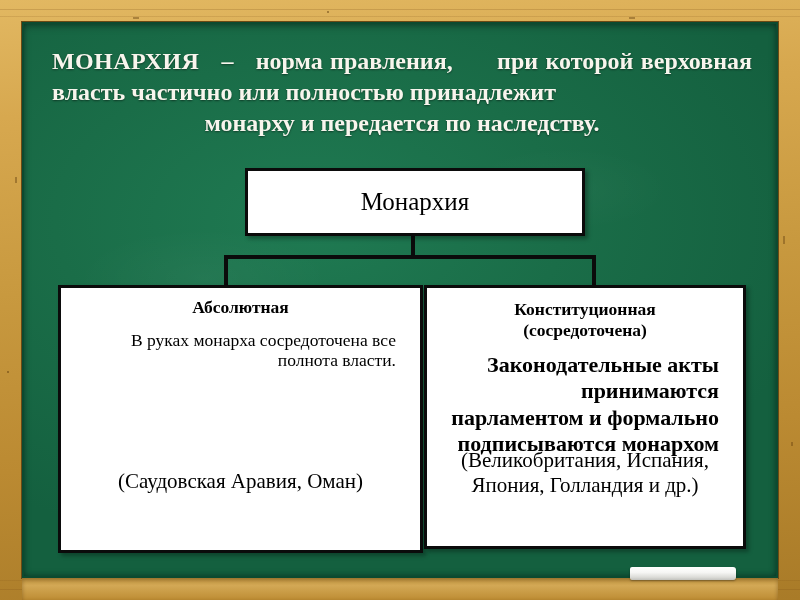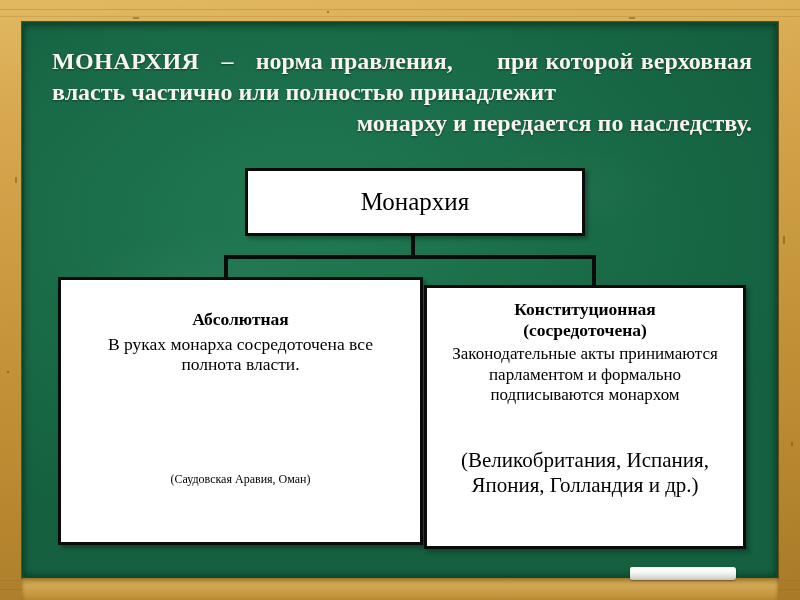--- a/index.html
+++ b/index.html
@@ -129,21 +129,21 @@
     left: 52px;
     top: 46px;
     width: 700px;
     color: #f8f5ed;
     font-weight: bold;
     font-size: 24px;
     line-height: 1.30;
     text-align: justify;
     text-shadow: 0 1px 2px rgba(0,0,0,.45);
   }
-  .title .lastline { display: block; text-align: right; }
+  .title .lastline { display: block; text-align: center; }
   .title .kw { letter-spacing: .4px; }
 
   
   .node {
     position: absolute;
     background: #ffffff;
     border: 3px solid #0b0b0b;
     box-sizing: border-box;
     color: #000;
     box-shadow: 3px 3px 4px rgba(0,0,0,.30);
@@ -158,53 +158,53 @@
     align-items: center;
     justify-content: center;
   }
   #node-root .label {
     font-size: 25px;
     line-height: 1.1;
   }
 
   #node-absolute {
     left: 58px;
-    top: 277px;
+    top: 285px;
     width: 365px;
     height: 268px;
-    padding: 29px 12px 10px;
+    padding: 9px 12px 10px;
   }
   #node-constitutional {
     left: 424px;
     top: 285px;
     width: 322px;
     height: 264px;
     padding: 11px 12px 27px;
   }
 
   .node .head {
     font-weight: bold;
     font-size: 17.5px;
     line-height: 1.18;
     text-align: center;
     margin: 0 0 4px;
   }
   .node .body {
     font-size: 17.5px;
     line-height: 1.19;
-    text-align: center;
-    margin: 4px;
-  }
-  #node-constitutional .body { font-size: 17px; }
+    text-align: right;
+    margin: 12px;
+  }
+  #node-constitutional .body { font-size: 22px; font-weight: bold; }
 
   .node .examples {
     position: absolute;
     left: 12px;
     right: 12px;
-    font-size: 12px;
+    font-size: 21px;
     line-height: 1.19;
     text-align: center;
   }
   #node-absolute .examples { bottom: 56px; }
   #node-constitutional .examples { bottom: 48px; font-size: 21px; }
 
   
   .conn {
     position: absolute;
     background: #0b0b0b;

